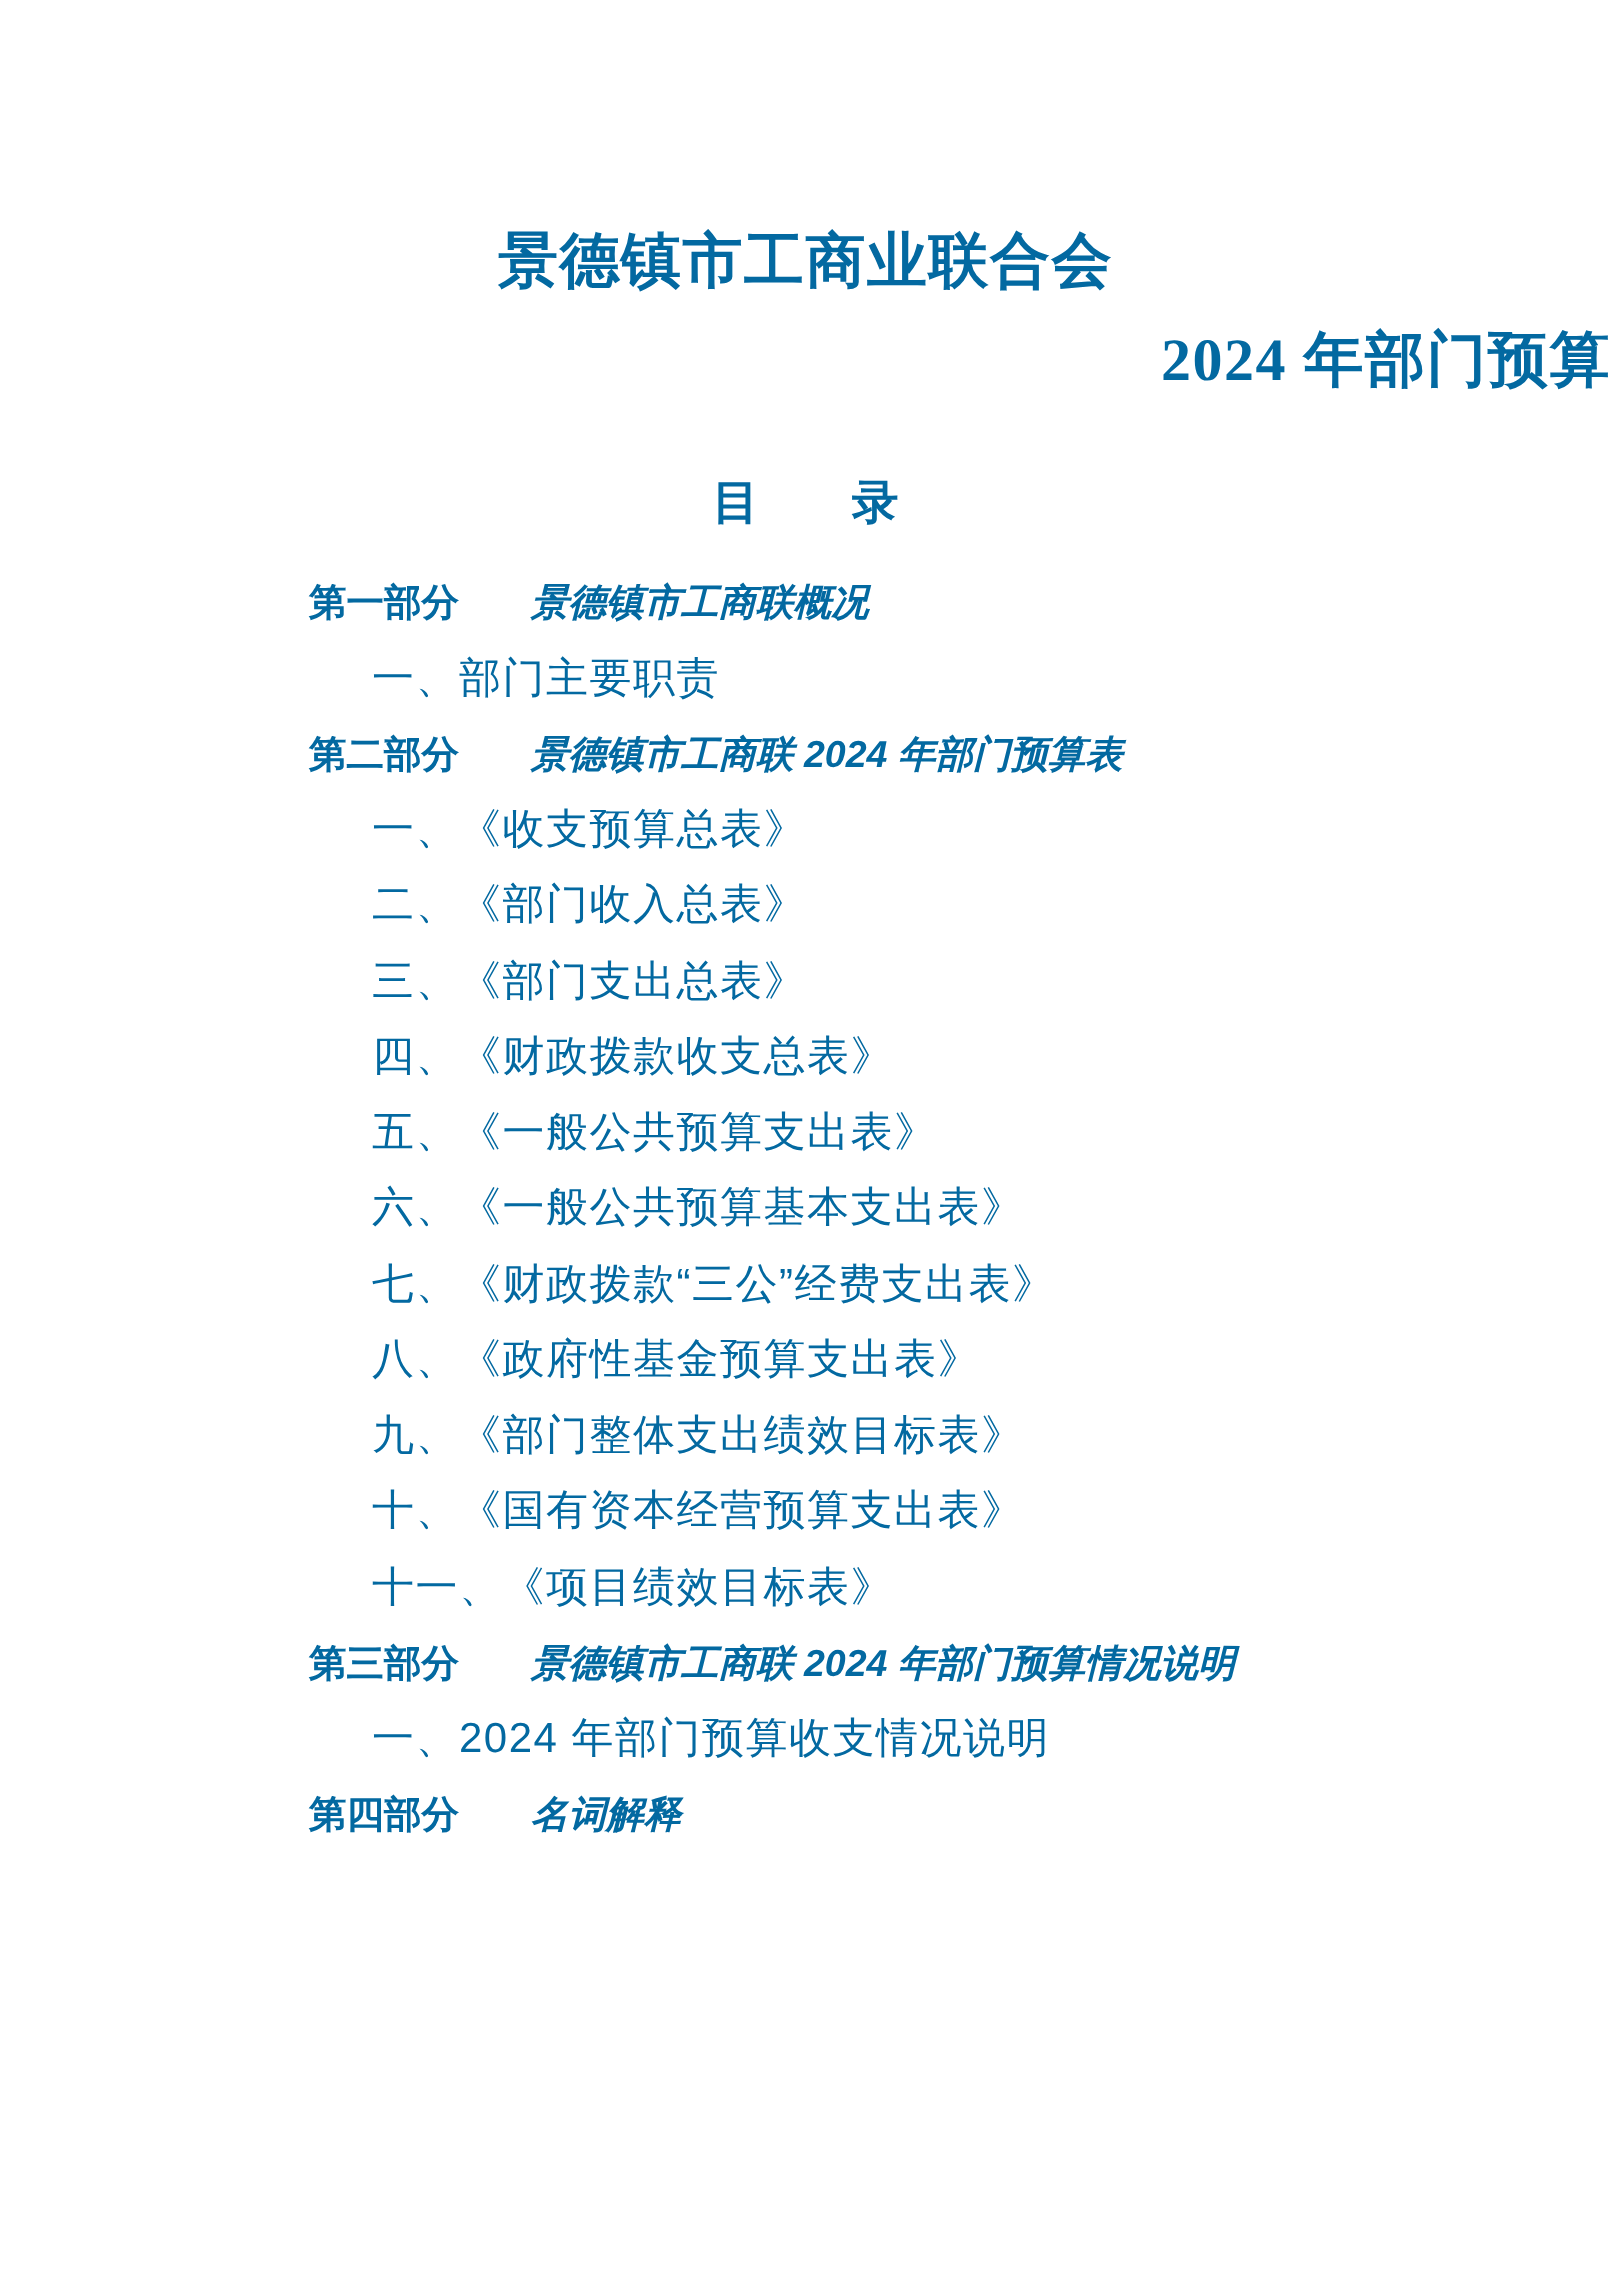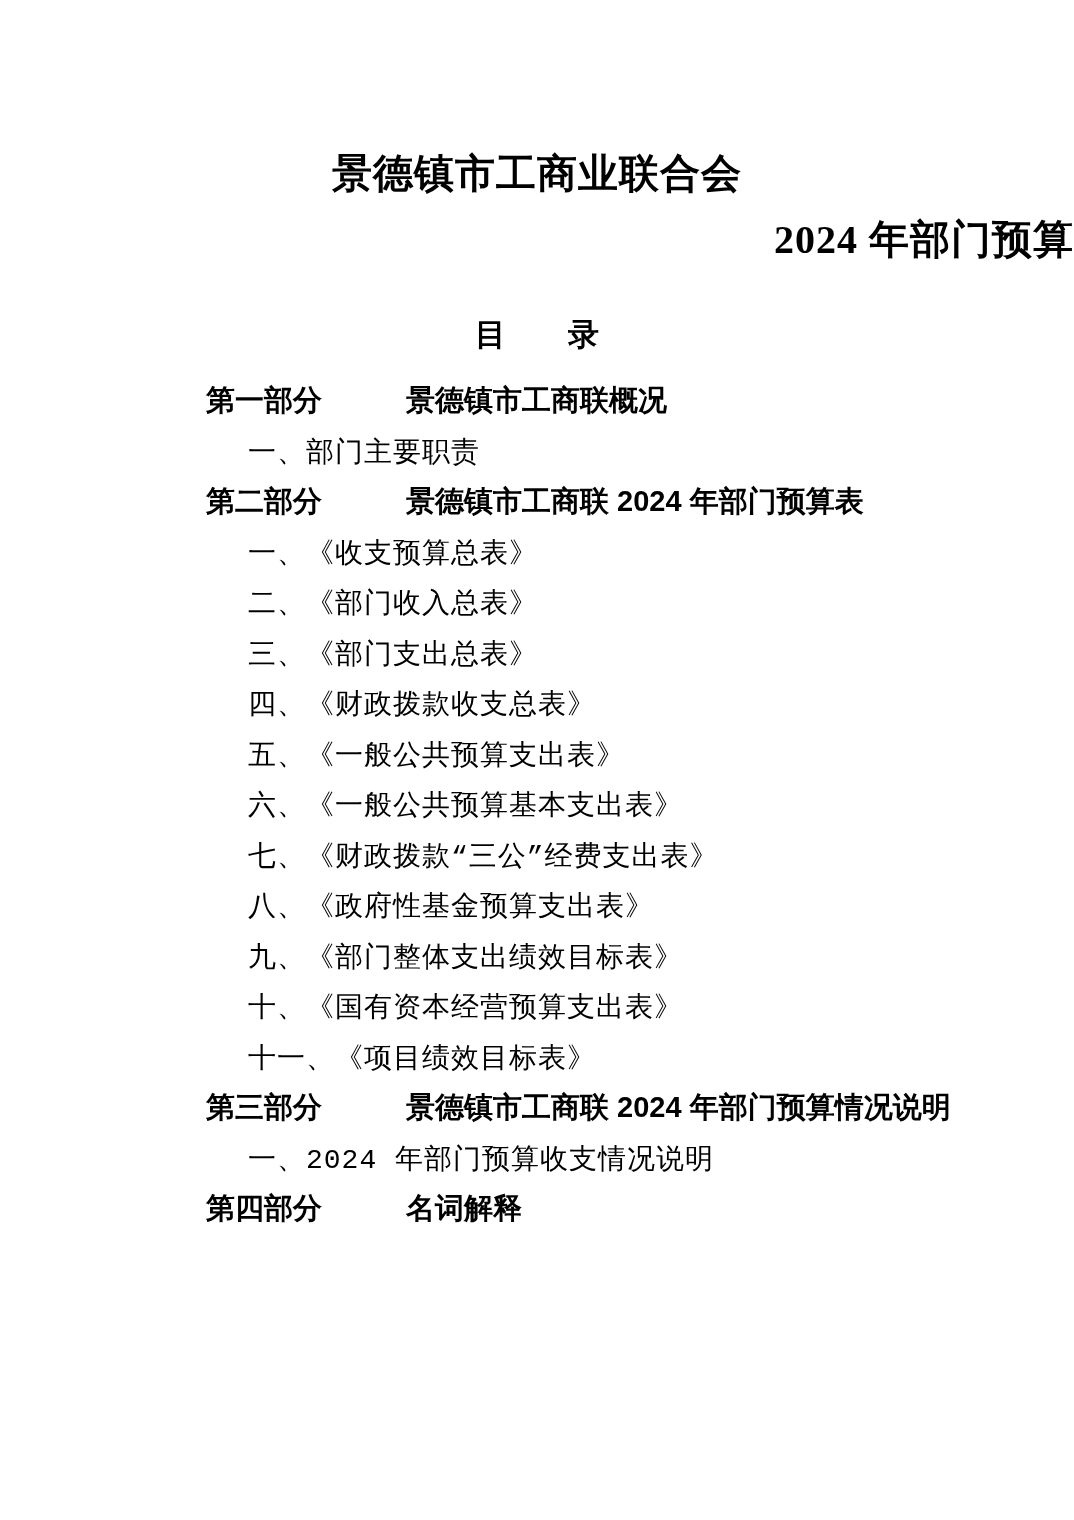--- a/index.html
+++ b/index.html
@@ -3,21 +3,21 @@
 <meta charset="utf-8">
 <style>
   * { margin: 0; padding: 0; box-sizing: border-box; }
   html, body { background: #ffffff; }
   .page {
     position: relative;
     width: 1074px;
     height: 1520px;
     margin: 0 auto;
     background: #ffffff;
-    color: #000000;
+    color: #0369a1;
     padding-top: 150px;
     overflow: hidden;
   }
   .doc-title {
     text-align: center;
     font-family: "Liberation Serif", "DejaVu Serif", serif;
     font-weight: 700;
     font-size: 40px;
     line-height: 48px;
     letter-spacing: 1px;
@@ -41,26 +41,25 @@
   }
   .toc-line {
     height: 50.5px;
     display: flex;
     align-items: center;
     white-space: nowrap;
   }
   .toc-line.section {
     font-family: "Liberation Sans", "DejaVu Sans", sans-serif;
     font-weight: 700;
-    font-size: 29px;
-    gap: 48px;
+    font-size: 25px;
   }
-  .toc-line.section .sec-title { margin-left: 36px; }
+  .toc-line.section .sec-title { margin-left: 48px; font-style: italic; }
   .toc-line.item {
-    font-family: Liberation Mono, monospace;
+    font-family: Liberation Sans, sans-serif;
     font-weight: 400;
     font-size: 28px;
     padding-left: 42px;
     letter-spacing: 1px;
   }
 </style>
 </head>
 <body>
 
 <div class="page">

